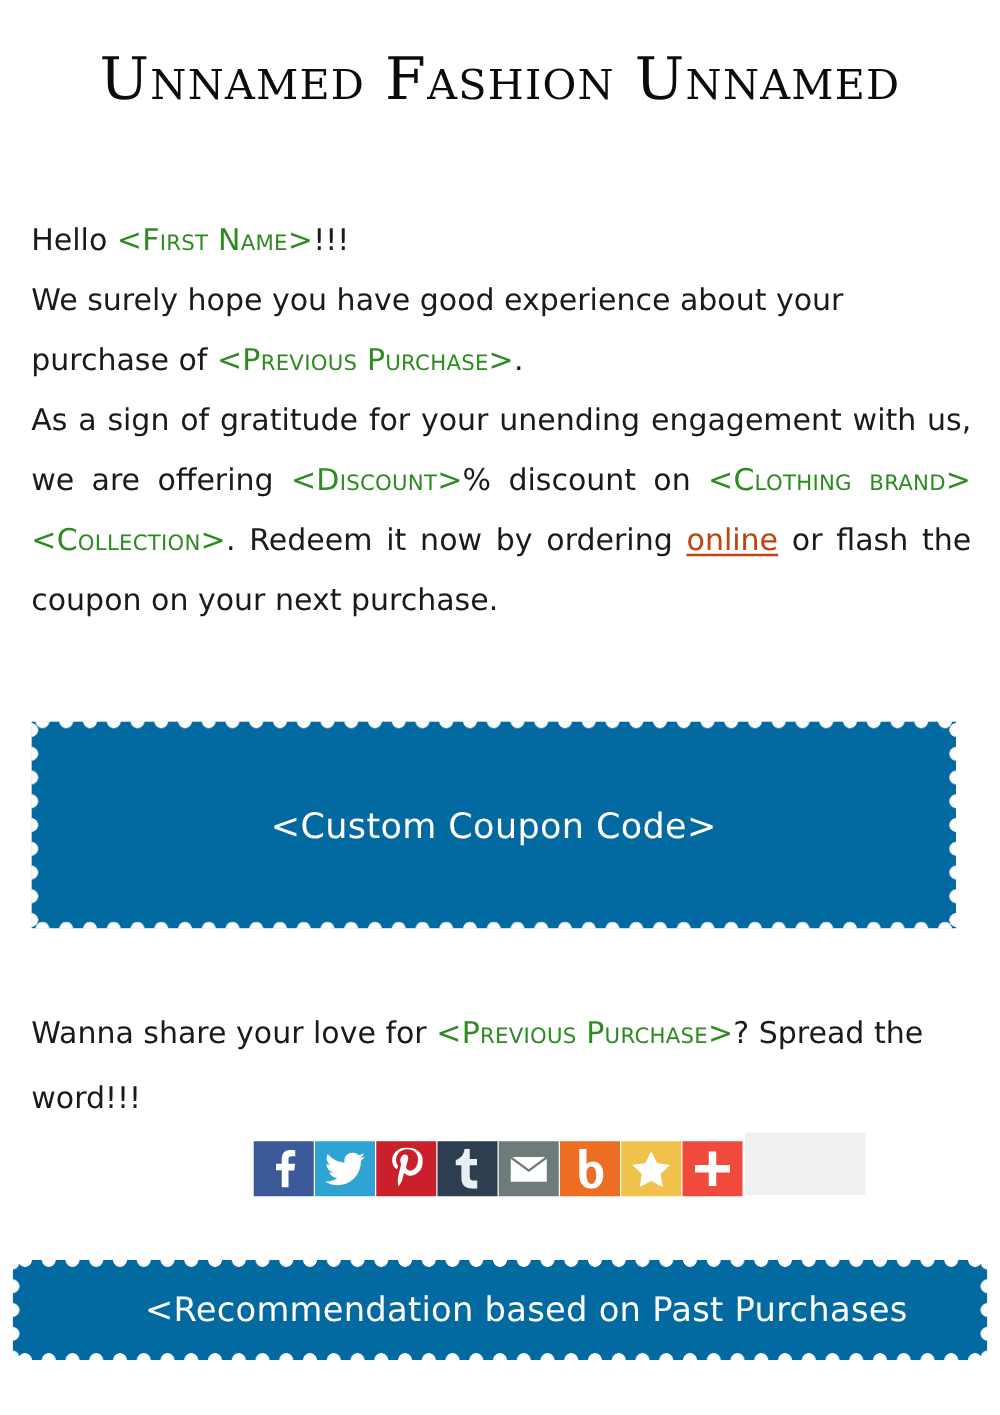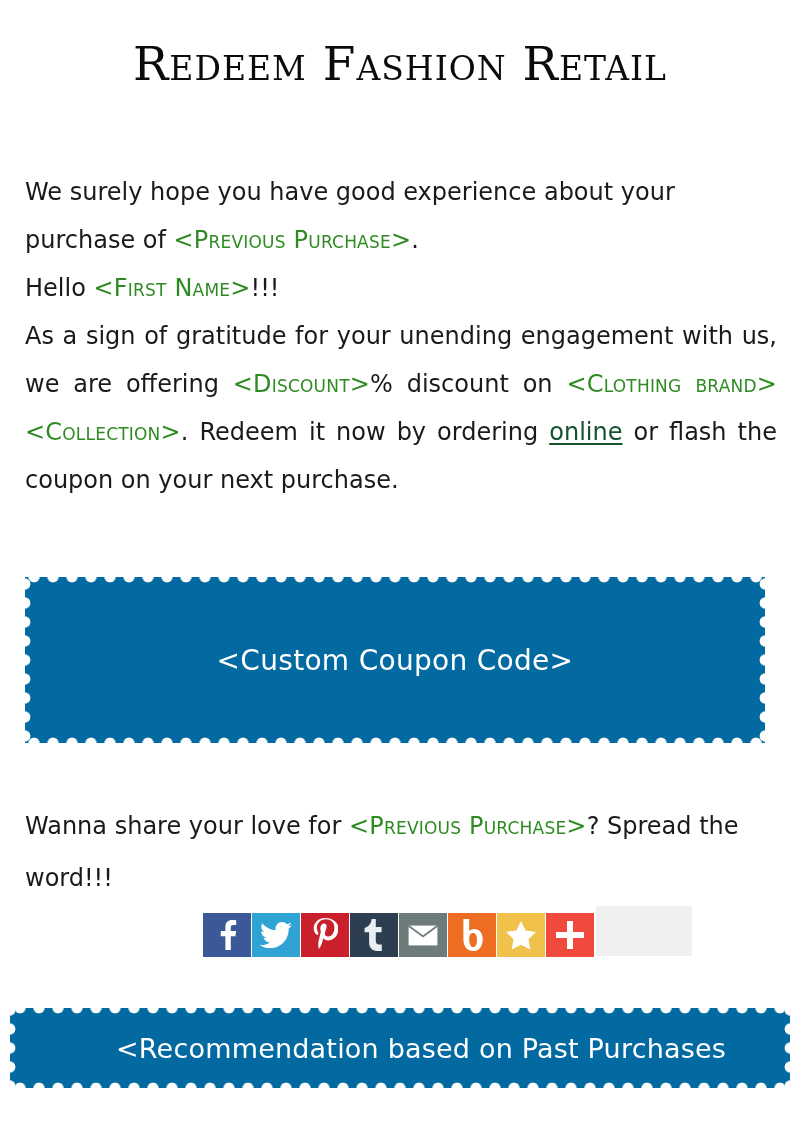--- a/index.html
+++ b/index.html
@@ -47,21 +47,21 @@
   .para.justify {
     text-align: justify;
     text-align-last: left;
   }
   .ph {
     color: #2e8b22;
     font-variant: small-caps;
     letter-spacing: 0.2px;
   }
   .link {
-    color: #14532d;
+    color: #c2410c;
     text-decoration: underline;
     text-underline-offset: 3px;
   }
 
   
   .stamp {
     position: absolute;
     background: #0369a1;
     --s: 19px;   
     --r: 5.2px;  
@@ -161,27 +161,27 @@
     width: 96px;
     height: 50px;
     background: #f0f0f0;
     margin-left: 1px;
     margin-top: -7px;
   }
 </style>
 </head>
 <body>
 
-<div class="title">Redeem Fashion Retail</div>
+<div class="title">Unnamed Fashion Unnamed</div>
 
 <div class="body-block">
 
+  <p class="para"><span>Hello </span><span class="ph">&lt;First Name&gt;</span><span>!!!</span></p>
+
   <p class="para"><span>We surely hope you have good experience about your purchase of </span><span class="ph">&lt;Previous Purchase&gt;</span><span>.</span></p>
-
-  <p class="para"><span>Hello </span><span class="ph">&lt;First Name&gt;</span><span>!!!</span></p>
 
   <p class="para justify"><span>As a sign of gratitude for your unending engagement with us, we are offering </span><span class="ph">&lt;Discount&gt;</span><span>% discount on </span><span class="ph">&lt;Clothing brand&gt;</span><span> </span><span class="ph">&lt;Collection&gt;</span><span>. Redeem it now by ordering </span><a class="link" href="#">online</a><span> or flash the coupon on your next purchase.</span></p>
 
 </div>
 
 <div class="stamp" id="coupon-stamp">
   <div class="coupon-text">&lt;Custom Coupon Code&gt;</div>
 </div>
 
 <div class="share-block">

